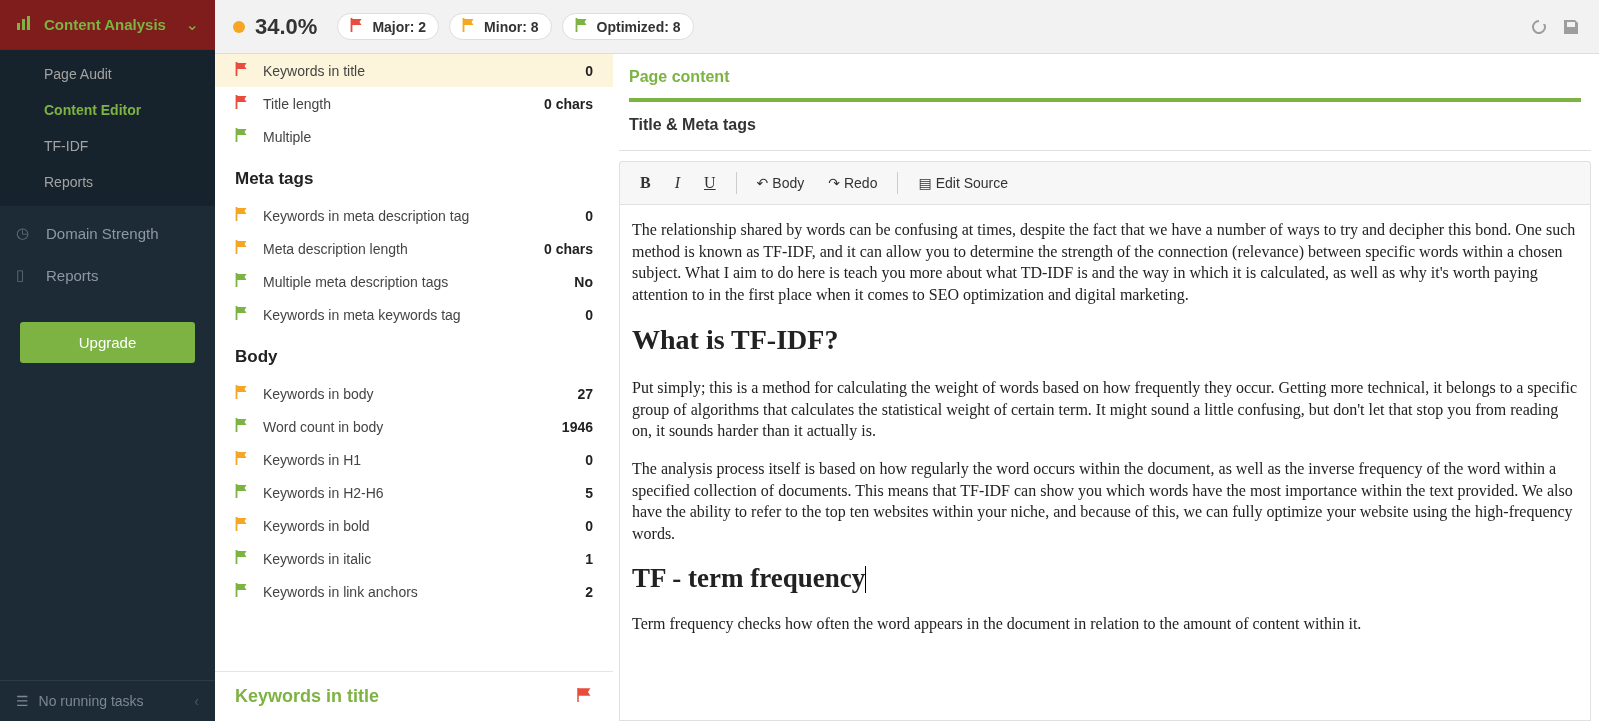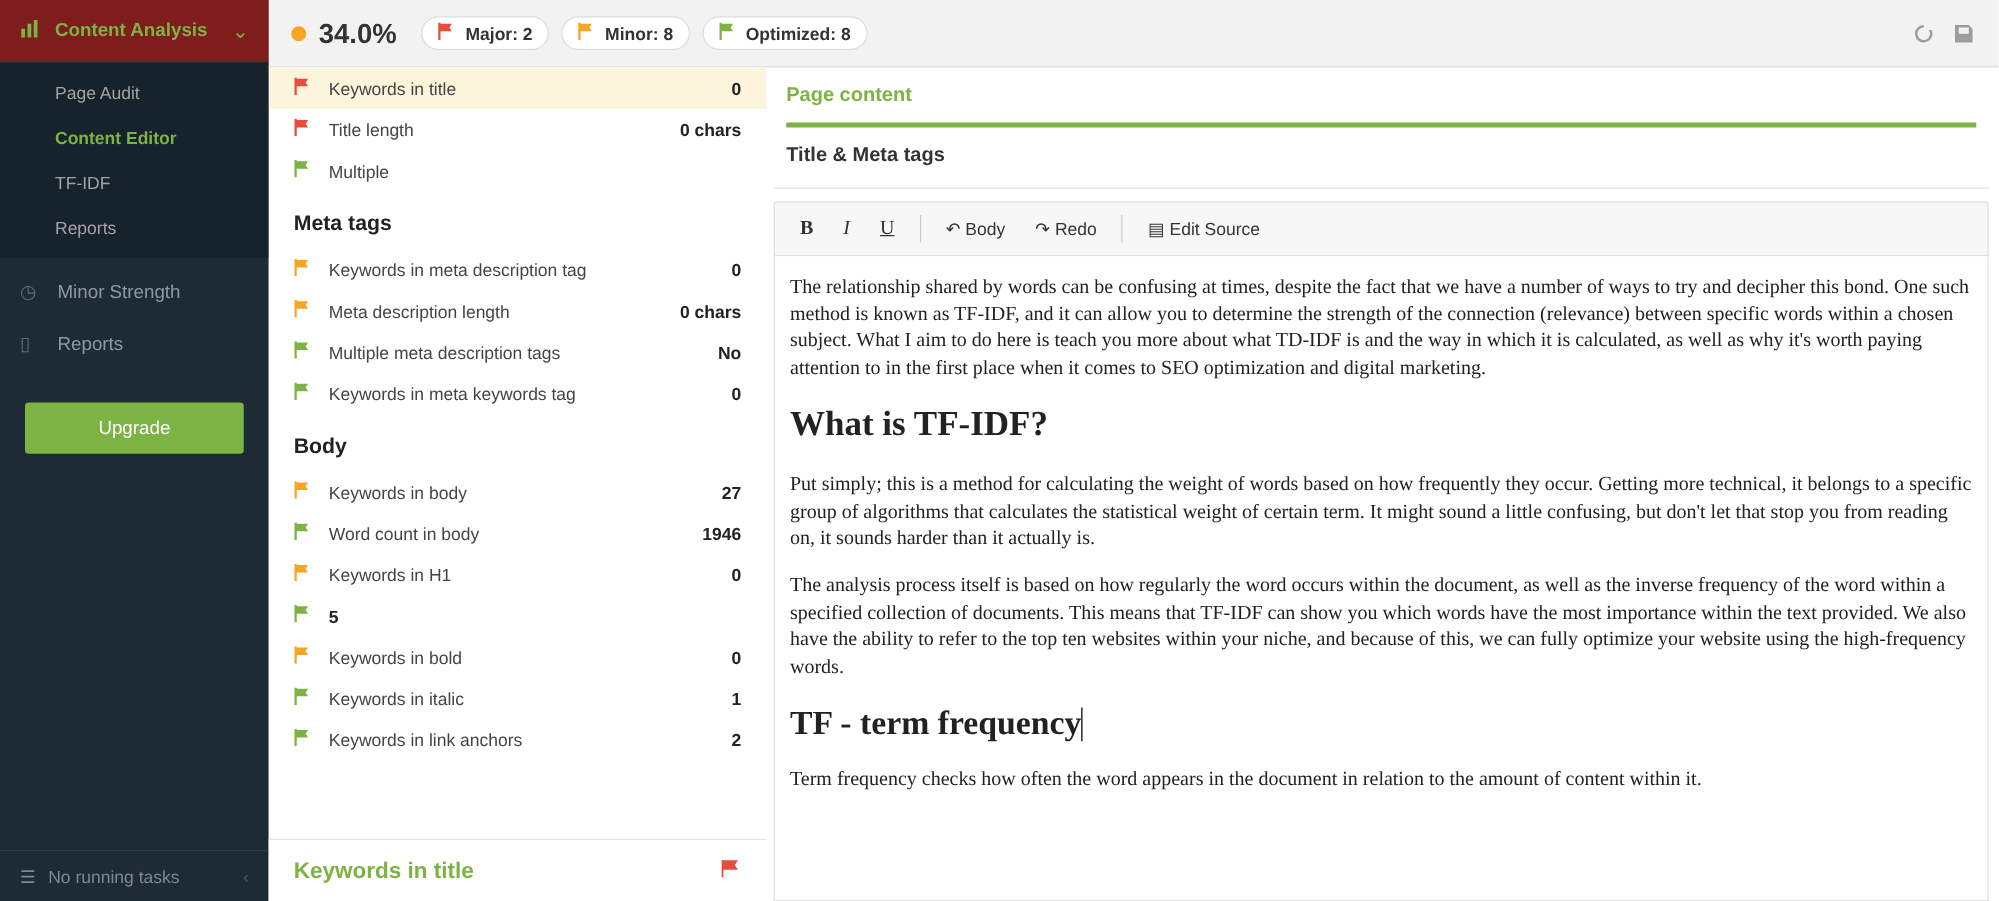--- a/index.html
+++ b/index.html
@@ -87,21 +87,21 @@
     </div>
     <div class="nav-section" id="nav-items">
         <div class="nav-item">Page Audit</div>
         <div class="nav-item active">Content Editor</div>
         <div class="nav-item">TF-IDF</div>
         <div class="nav-item">Reports</div>
       </div>
     <div class="nav-secondary" id="nav-secondary">
         <div class="nav-sec-item">
           <span class="icon">◷</span>
-          <span>Minor Strength</span>
+          <span>Domain Strength</span>
         </div>
         <div class="nav-sec-item">
           <span class="icon">▯</span>
           <span>Reports</span>
         </div>
       </div>
     <div class="upgrade-wrap">
       <button class="upgrade-btn">Upgrade</button>
     </div>
     <div class="sidebar-footer">
@@ -230,20 +230,21 @@
                   <path d="M1.5 1h10l-2 3 2 3h-10z" fill="#f5a623"></path>
                 </svg></span>
               <span class="label">Keywords in H1</span>
               <span class="value">0</span>
             </div>
             <div class="check-row">
               <span class="flag"><svg class="flag-svg" viewBox="0 0 16 14">
                   <path d="M1.5 0v14" stroke="#7cb342" stroke-width="1.8"></path>
                   <path d="M1.5 1h10l-2 3 2 3h-10z" fill="#7cb342"></path>
                 </svg></span>
+              <span class="label">Keywords in H2-H6</span>
               <span class="value">5</span>
             </div>
             <div class="check-row">
               <span class="flag"><svg class="flag-svg" viewBox="0 0 16 14">
                   <path d="M1.5 0v14" stroke="#f5a623" stroke-width="1.8"></path>
                   <path d="M1.5 1h10l-2 3 2 3h-10z" fill="#f5a623"></path>
                 </svg></span>
               <span class="label">Keywords in bold</span>
               <span class="value">0</span>
             </div>

